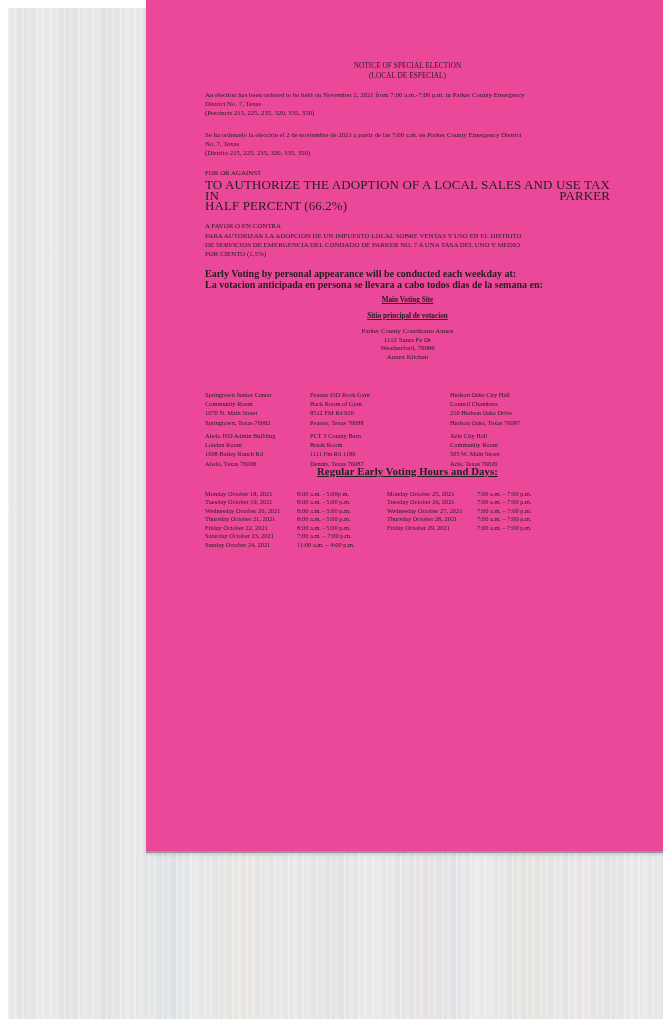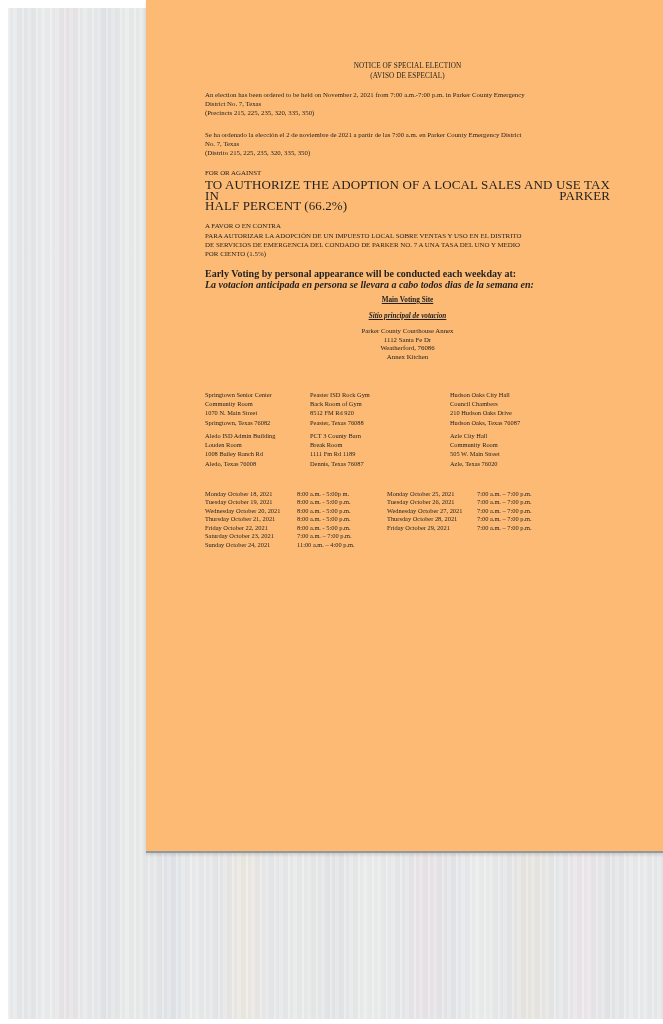--- a/index.html
+++ b/index.html
@@ -23,52 +23,52 @@
         #e9ebec 0%, #e4e6e8 3%, #eceded 6%, #e7e3e6 9%, #e9ebeb 12%,
         #e2e4e6 15%, #eaeceb 18%, #e6e8e9 22%, #e0e4e8 25%, #eaecec 28%,
         #e5e7e8 32%, #ece9e2 36%, #e6e8e9 40%, #e9ebea 45%, #e3e5e7 50%,
         #ebedec 55%, #e6e8e9 60%, #e9e4e7 64%, #e4e6e8 68%, #eceeed 72%,
         #e5e7e8 76%, #e9e6e0 80%, #e6e8e9 84%, #ece7ea 88%, #e3e5e7 92%,
         #eaecec 96%, #e6e8e9 100%);
   }
   
   .paper{
     position:absolute;left:146px;top:0;width:517px;height:851px;
-    background:#fdba74;
+    background:#ec4899;
     border-bottom:2px solid #94989b;
     box-shadow:0 2px 3px rgba(0,0,0,0.12);
   }
   .abs{position:absolute;}
   .col{left:59px;width:405px;}
   .centered{text-align:center;}
   .body-text{font-size:6.8px;line-height:8.8px;}
   .caps-small{font-size:6.9px;line-height:9.2px;}
   .title{font-size:7.2px;line-height:9.6px;letter-spacing:.1px;}
   .prop{font-size:13px;line-height:10.6px;letter-spacing:.1px;}
   .jline{text-align:justify;text-align-last:justify;}
   .bold{font-weight:bold;}
-  .ital{font-style:italic;}
+  .ital{}
   .und{text-decoration:underline;}
   .note{font-size:10px;line-height:10.5px;}
   .site-head{font-size:7.2px;}
   .addr{font-size:6.8px;line-height:8.5px;}
   .big-head{font-size:10.6px;letter-spacing:.15px;}
   .site-card{width:105px;font-size:6.4px;line-height:9.2px;}
   .hour-line{font-size:6.4px;line-height:8.45px;white-space:nowrap;}
 </style>
 </head>
 <body>
 
 <div class="scan-bg"></div>
 
 <div class="paper">
 
   <div class="abs col centered title" style="top:62px;">
     <div>NOTICE OF SPECIAL ELECTION</div>
-    <div>(AVISO DE ESPECIAL)</div>
+    <div>(LOCAL DE ESPECIAL)</div>
   </div>
 
   <div class="abs col body-text" style="top:91px;">
     <div>An election has been ordered to be held on November 2, 2021 from 7:00 a.m.-7:00 p.m. in Parker County Emergency</div>
     <div>District No. 7, Texas</div>
     <div>(Precincts 215, 225, 235, 320, 335, 350)</div>
   </div>
 
   <div class="abs col body-text" style="top:131px;">
     <div>Se ha ordenado la elección el 2 de noviembre de 2021 a partir de las 7:00 a.m. en Parker County Emergency District</div>
@@ -132,20 +132,21 @@
     <div>1111 Fm Rd 1189</div>
     <div>Dennis, Texas 76087</div>
   </div>
   <div class="abs site-card" style="left:304px;top:431px;">
     <div>Azle City Hall</div>
     <div>Community Room</div>
     <div>505 W. Main Street</div>
     <div>Azle, Texas 76020</div>
   </div>
 
+  <div class="abs col centered big-head bold und" style="top:466px;">Regular Early Voting Hours and Days:</div>
 
   <div class="abs" style="left:59px;top:490px;">
     <div class="hour-line">Monday October 18, 2021</div>
     <div class="hour-line">Tuesday October 19, 2021</div>
     <div class="hour-line">Wednesday October 20, 2021</div>
     <div class="hour-line">Thursday October 21, 2021</div>
     <div class="hour-line">Friday October 22, 2021</div>
     <div class="hour-line">Saturday October 23, 2021</div>
     <div class="hour-line">Sunday October 24, 2021</div>
   </div>

